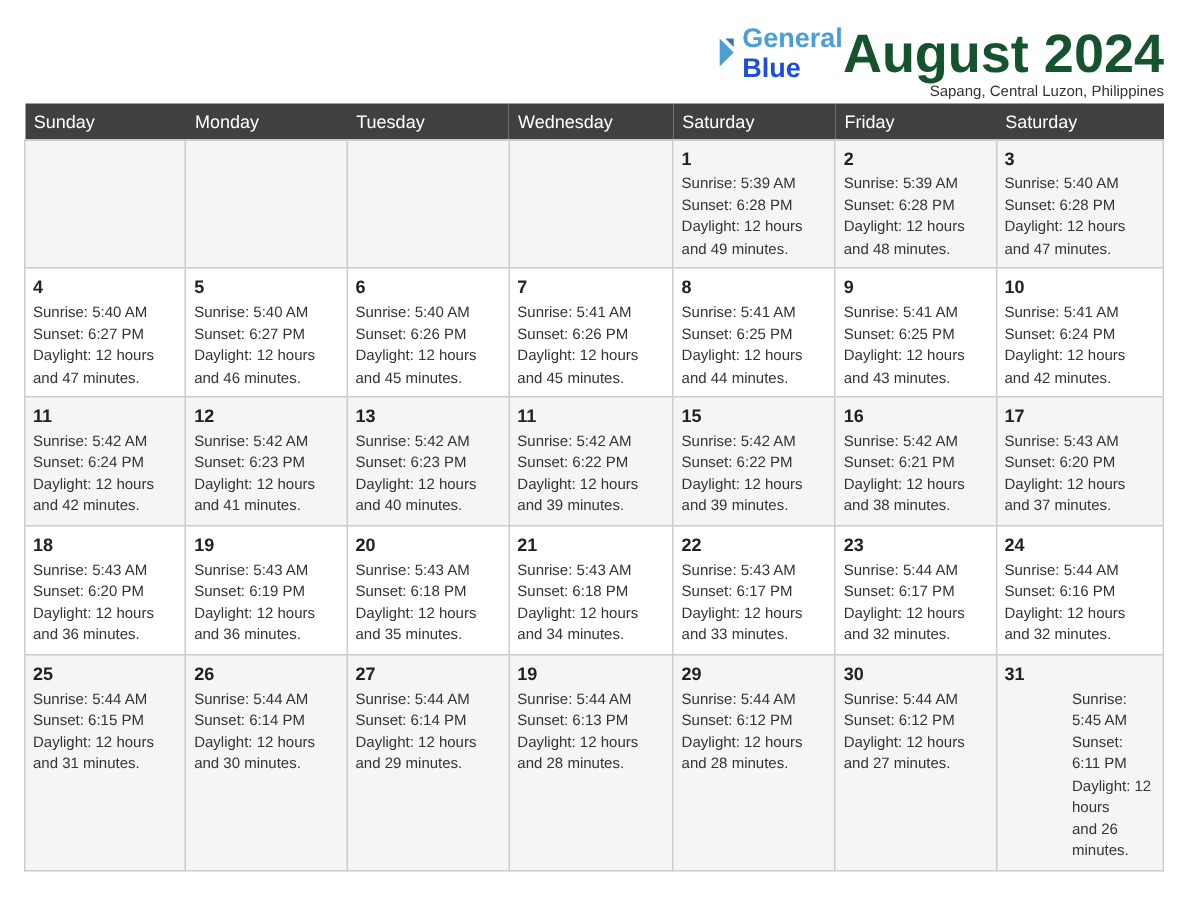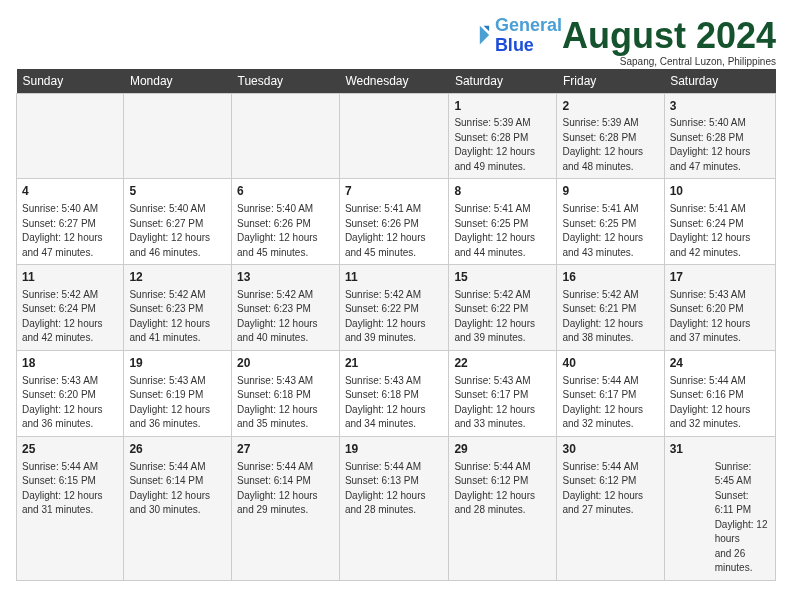--- a/index.html
+++ b/index.html
@@ -284,21 +284,21 @@
 and 34 minutes.</div>
         </td>
         <td>
           <span class="day-number">22</span>
           <div class="cell-content" style="white-space: pre-line;">Sunrise: 5:43 AM
 Sunset: 6:17 PM
 Daylight: 12 hours
 and 33 minutes.</div>
         </td>
         <td>
-          <span class="day-number">40</span>
+          <span class="day-number">23</span>
           <div class="cell-content" style="white-space: pre-line;">Sunrise: 5:44 AM
 Sunset: 6:17 PM
 Daylight: 12 hours
 and 32 minutes.</div>
         </td>
         <td>
           <span class="day-number">24</span>
           <div class="cell-content" style="white-space: pre-line;">Sunrise: 5:44 AM
 Sunset: 6:16 PM
 Daylight: 12 hours

